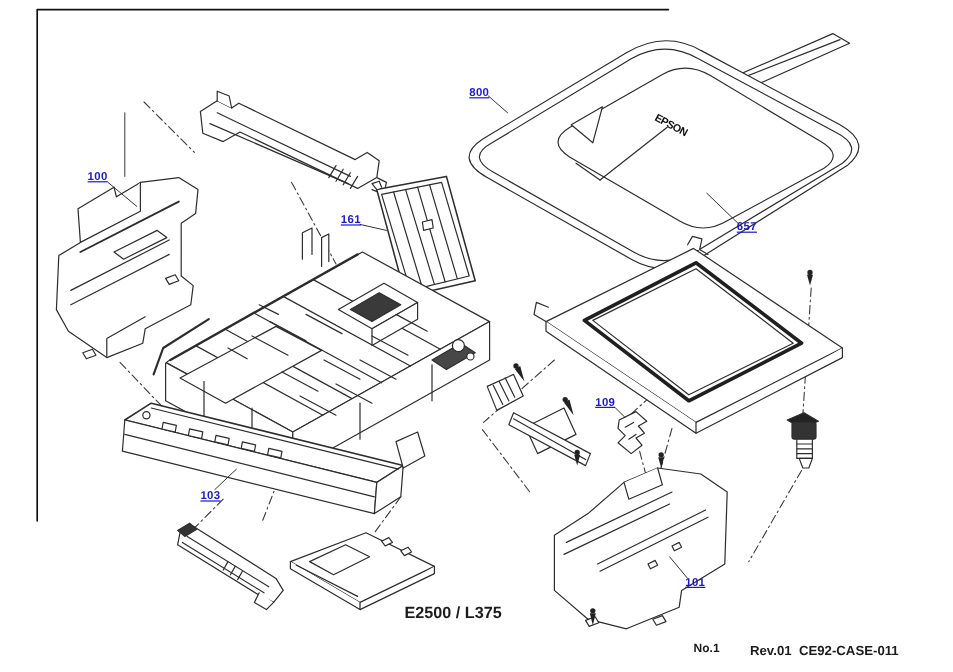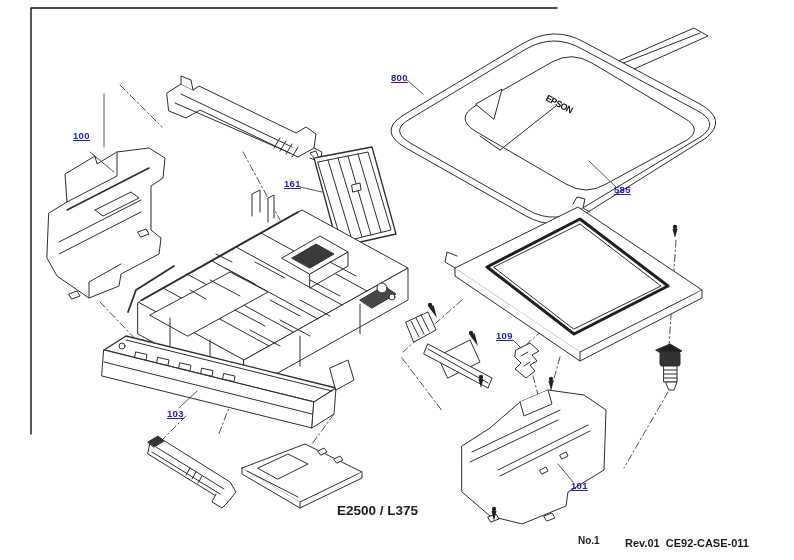--- a/index.html
+++ b/index.html
@@ -9,21 +9,21 @@
   }
   .page svg{position:absolute;left:0;top:0;}
   .note{
     position:absolute;left:32px;top:24px;font-size:11px;color:#181818;
     letter-spacing:.2px;white-space:pre;
   }
   .plabel{
     position:absolute;font-size:9.5px;font-weight:bold;color:#1a1ace;
     text-decoration:underline;line-height:1;cursor:pointer;letter-spacing:.3px;
   }
-  .lbl-100{left:73px;top:131px}
+  .lbl-100{left:73px;top:143px}
   .lbl-105{left:284px;top:179px}
   .lbl-800{left:391px;top:73px}
   .lbl-801{left:614px;top:185px}
   .lbl-103{left:167px;top:409px}
   .lbl-109{left:496px;top:331px}
   .lbl-101{left:571px;top:481px}
   .footer-model{position:absolute;left:337px;top:503px;font-size:13.5px;font-weight:600;color:#1c1c1c;}
   .footer-pageno{position:absolute;left:578px;top:535px;font-size:10px;font-weight:600;color:#1c1c1c;}
   .footer-rev{position:absolute;left:625px;top:537px;font-size:11px;font-weight:700;color:#1c1c1c;white-space:pre;text-align:center;}
 </style>
@@ -250,21 +250,21 @@
     <line x1="179" y1="408" x2="197" y2="391"></line>
     <line x1="513" y1="340" x2="521" y2="348"></line>
     <line x1="573" y1="482" x2="558" y2="464"></line>
   </g>
 </svg>
 
 
 <span class="plabel lbl-100">100</span>
 <span class="plabel lbl-105">161</span>
 <span class="plabel lbl-800">800</span>
-<span class="plabel lbl-801">585</span>
+<span class="plabel lbl-801">657</span>
 <span class="plabel lbl-103">103</span>
 <span class="plabel lbl-109">109</span>
 <span class="plabel lbl-101">101</span>
 
 <div class="footer-model">E2500 / L375</div>
 <div class="footer-pageno">No.1</div>
 <div class="footer-rev">Rev.01  CE92-CASE-011</div>
 
 </div>
 

